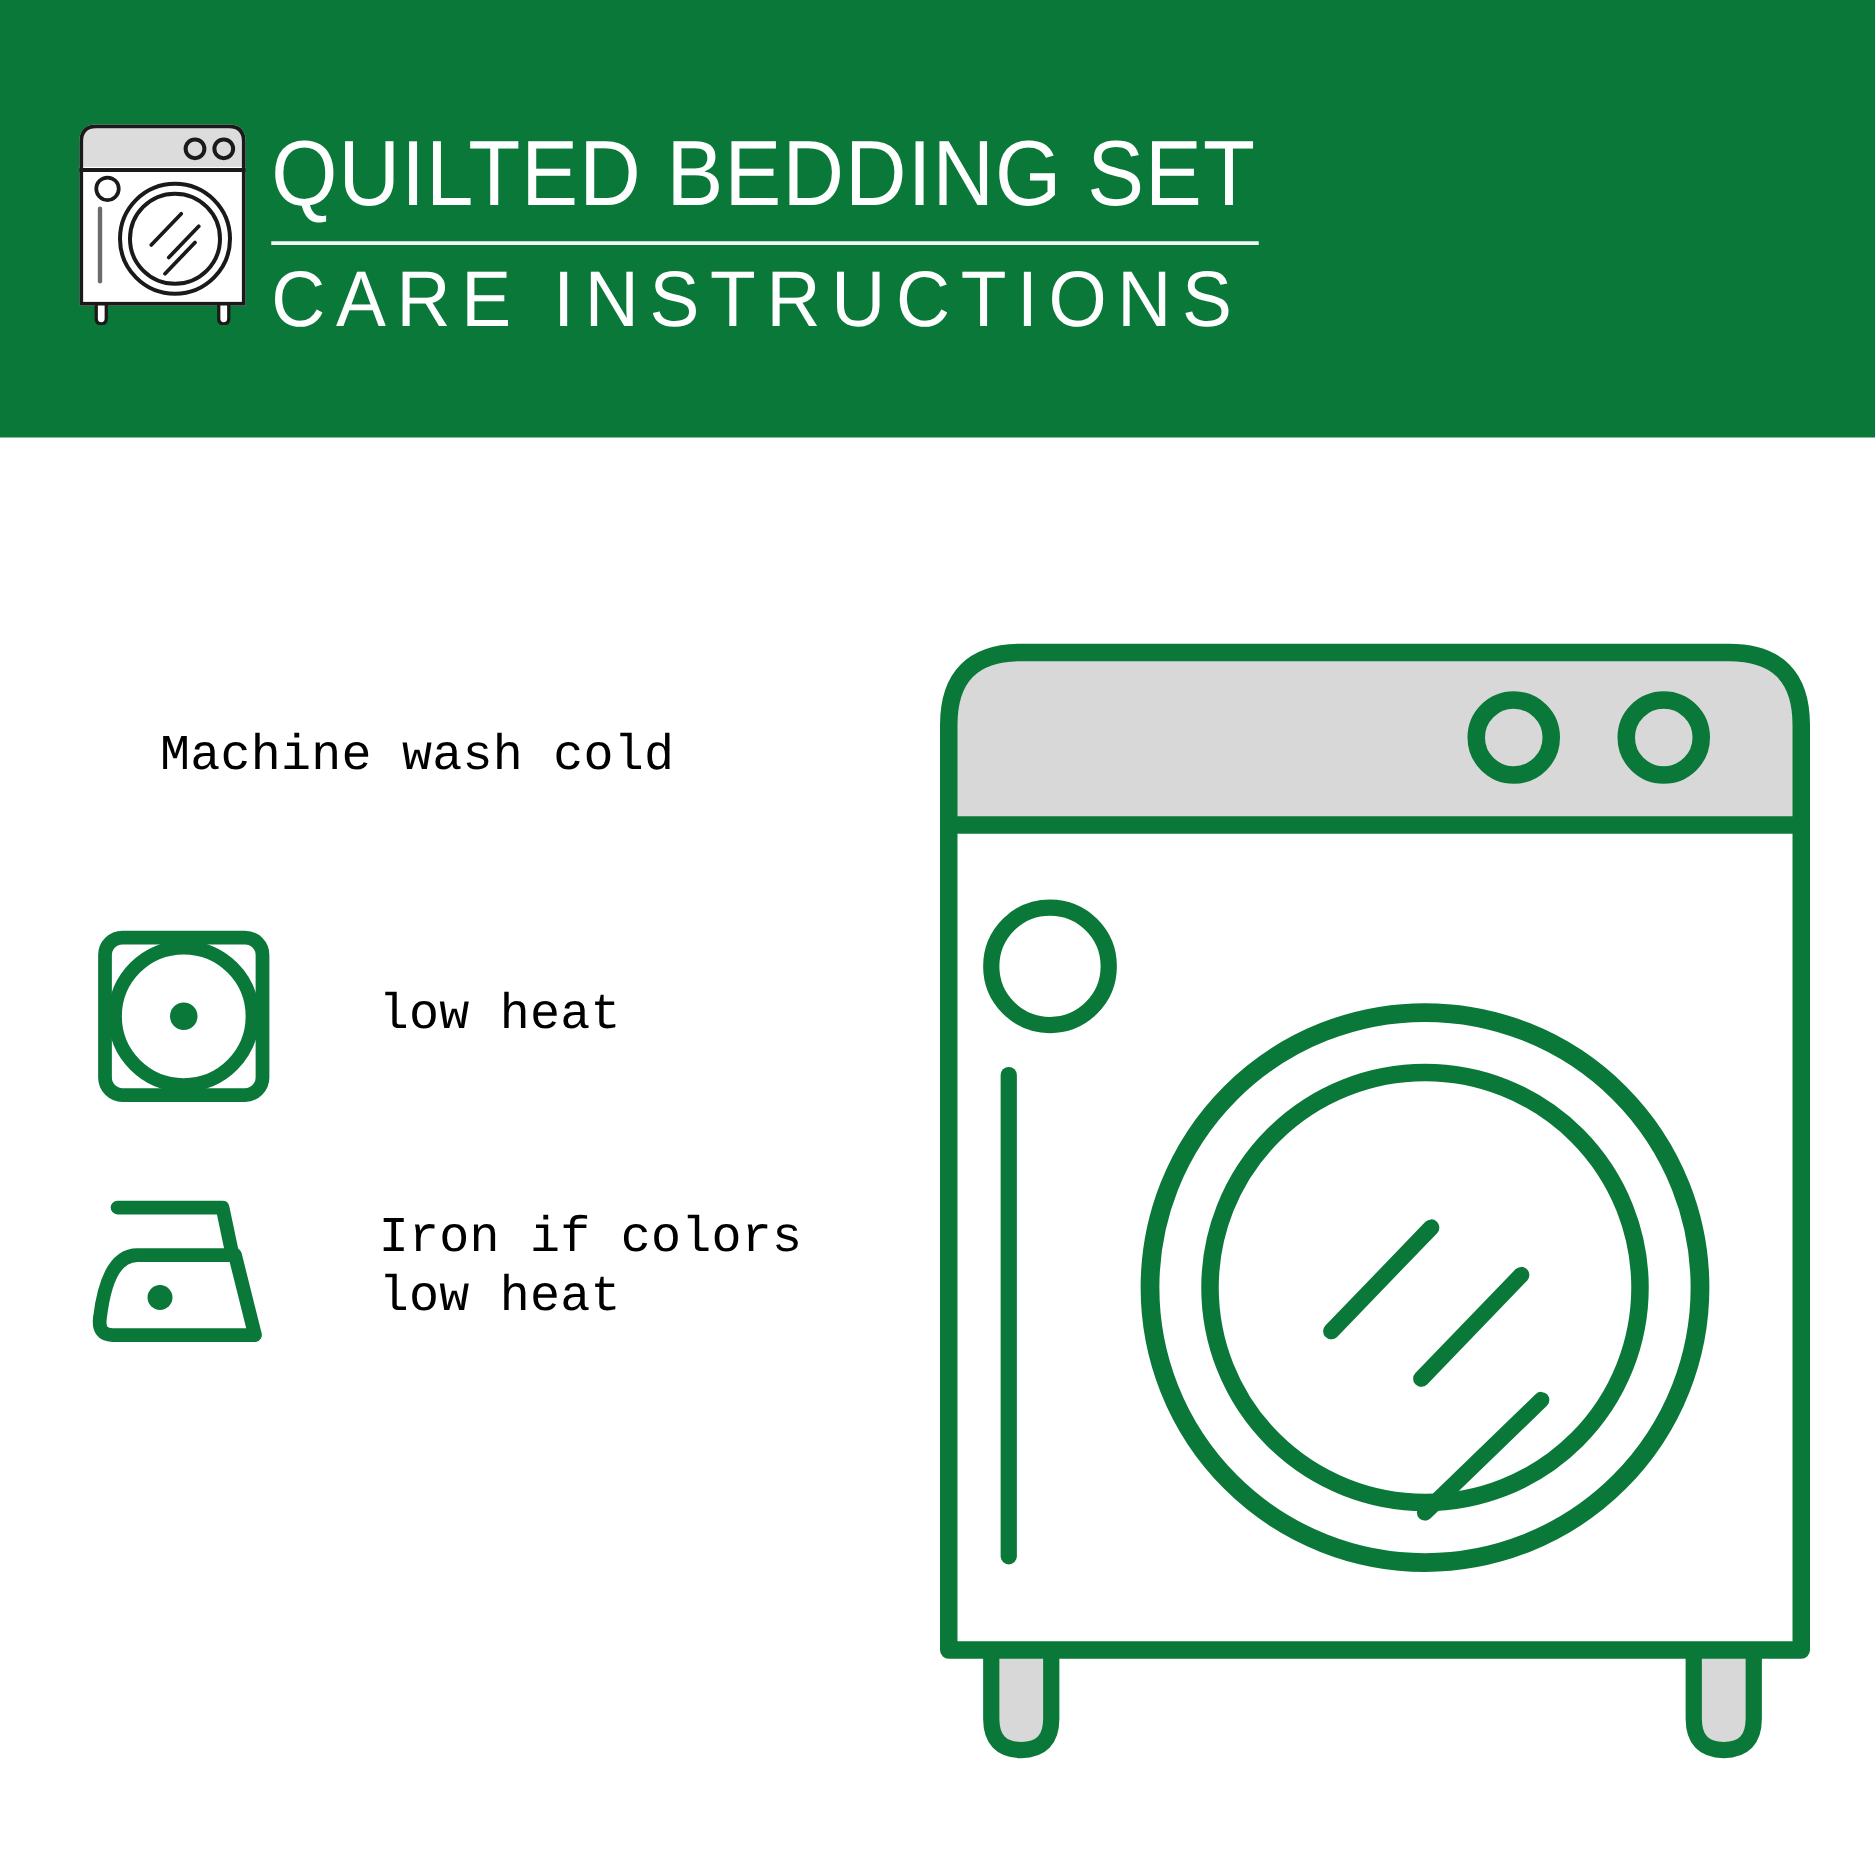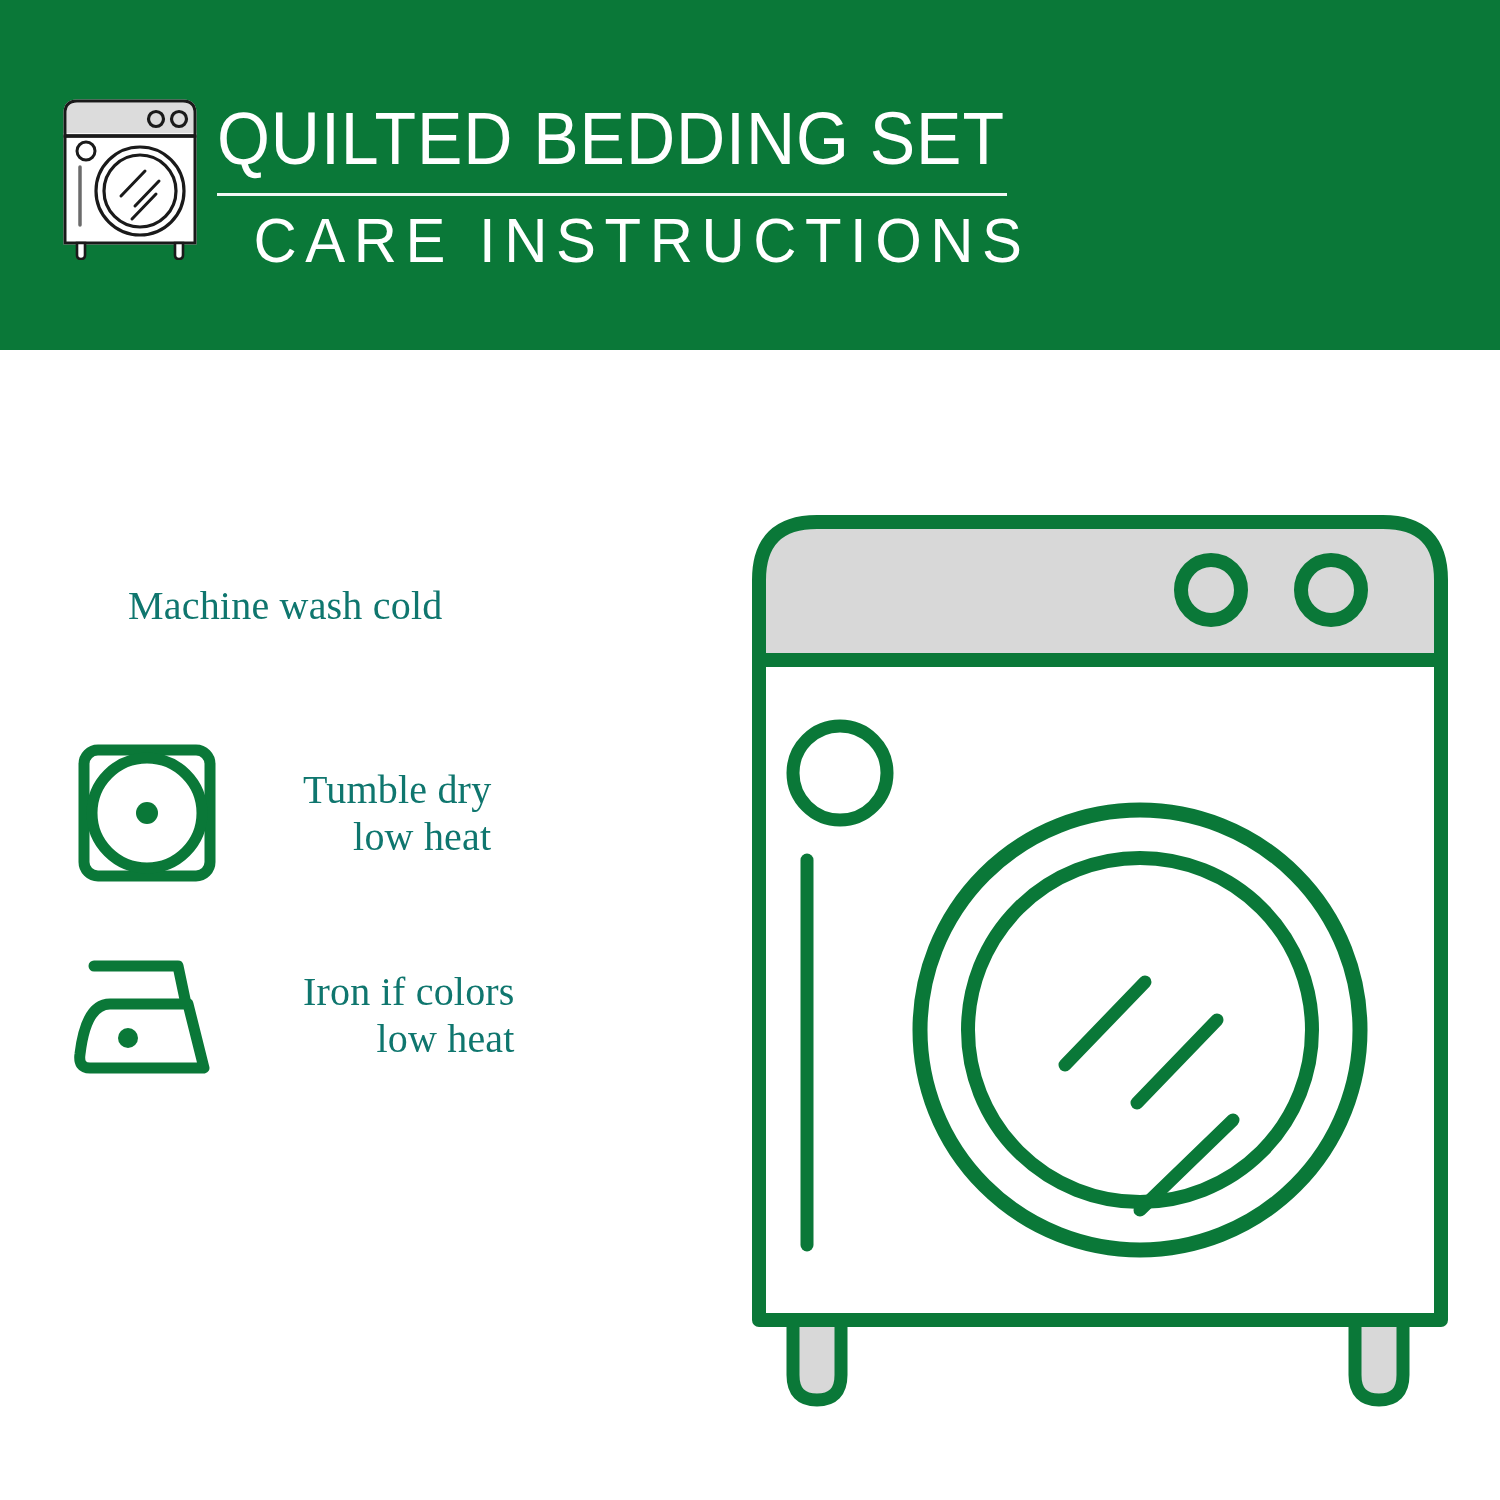--- a/index.html
+++ b/index.html
@@ -1,18 +1,18 @@
 <!DOCTYPE html>
 <html><head>
 <meta charset="utf-8">
 <style>
   html,body{margin:0;padding:0;background:#ffffff;}
   body{width:1500px;height:1500px;font-family:"Liberation Sans",sans-serif;overflow:hidden;}
 
-  .page{position:relative;width:1500px;height:1075px;background:#ffffff;text-align:right;}
+  .page{position:relative;width:1500px;height:1075px;background:#ffffff;}
 
   
   .header{position:absolute;left:0;top:0;width:1500px;height:350px;background:#0a7838;}
   .header-inner{position:absolute;left:55px;top:95px;display:flex;align-items:flex-start;}
   .header-logo{width:150px;height:165px;flex:0 0 150px;margin-right:12px;}
   .header-text{display:flex;flex-direction:column;padding-top:4px;}
   .title{
     color:#ffffff;font-size:74px;line-height:80px;font-weight:300;
     letter-spacing:1px;white-space:nowrap;font-family:"Liberation Sans",sans-serif;
     transform:scaleX(0.92);transform-origin:left center;
@@ -23,22 +23,22 @@
     letter-spacing:9px;white-space:nowrap;font-family:"Liberation Sans",sans-serif;
     transform:scaleX(0.95);transform-origin:left center;
   }
 
   
   .care-list{position:absolute;left:70px;top:505px;width:640px;}
   .care-row{display:flex;align-items:center;height:auto;margin-bottom:0;}
   .care-row + .care-row{margin-top:0;}
   .care-icon{flex:0 0 175px;width:175px;display:flex;align-items:center;justify-content:flex-start;}
   .care-label{
-    font-size:40px;line-height:47px;color:#0f766e;
-    font-family:Liberation Serif, serif;font-weight:400;letter-spacing:.2px;
+    font-size:40px;line-height:47px;color:#000000;
+    font-family:Liberation Mono, monospace;font-weight:400;letter-spacing:.2px;
     padding-left:58px;
   }
   .care-label span{display:block;white-space:nowrap;}
 
   .row-wash   {height:200px;}
   .row-bleach {height:240px;}
   .row-dry    {height:215px;}
   .row-iron   {height:190px;}
 
   
@@ -104,21 +104,20 @@
 
     <div class="care-row row-dry">
       <div class="care-icon">
         <svg viewBox="0 0 160 150" width="160" height="150" aria-hidden="true">
           <rect x="14" y="12" width="126" height="126" rx="14" ry="14" fill="none" stroke="#0a7838" stroke-width="11"></rect>
           <circle cx="77" cy="75" r="55" fill="none" stroke="#0a7838" stroke-width="11"></circle>
           <circle cx="77" cy="75" r="11" fill="#0a7838"></circle>
         </svg>
       </div>
       <div class="care-label">
-        <span>Tumble dry</span>
         <span>low heat</span>
       </div>
     </div>
 
     <div class="care-row row-iron">
       <div class="care-icon">
         <svg viewBox="0 0 160 130" width="160" height="130" aria-hidden="true">
 
           <path d="M24 16 L108 16 L116 54" fill="none" stroke="#0a7838" stroke-width="11" stroke-linecap="round" stroke-linejoin="round"></path>
 

